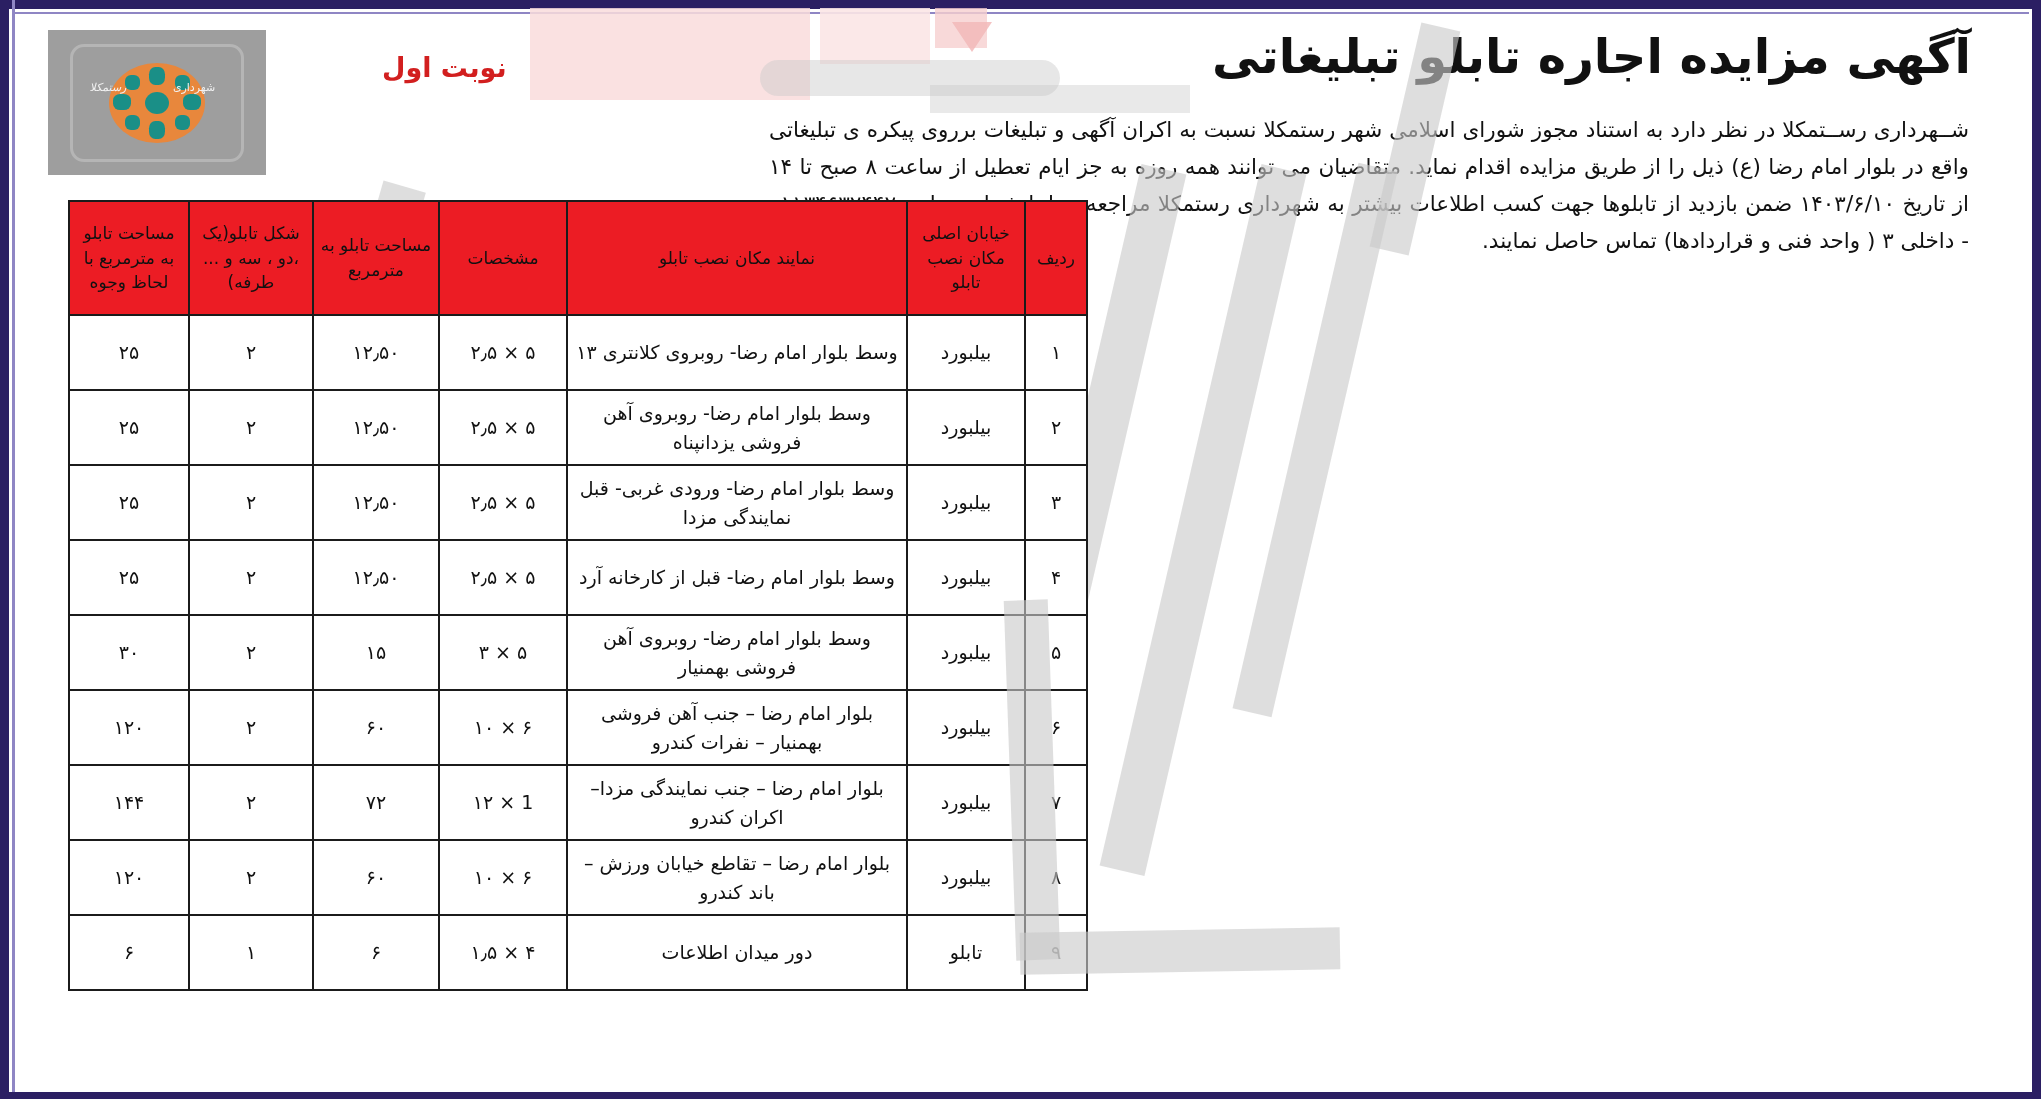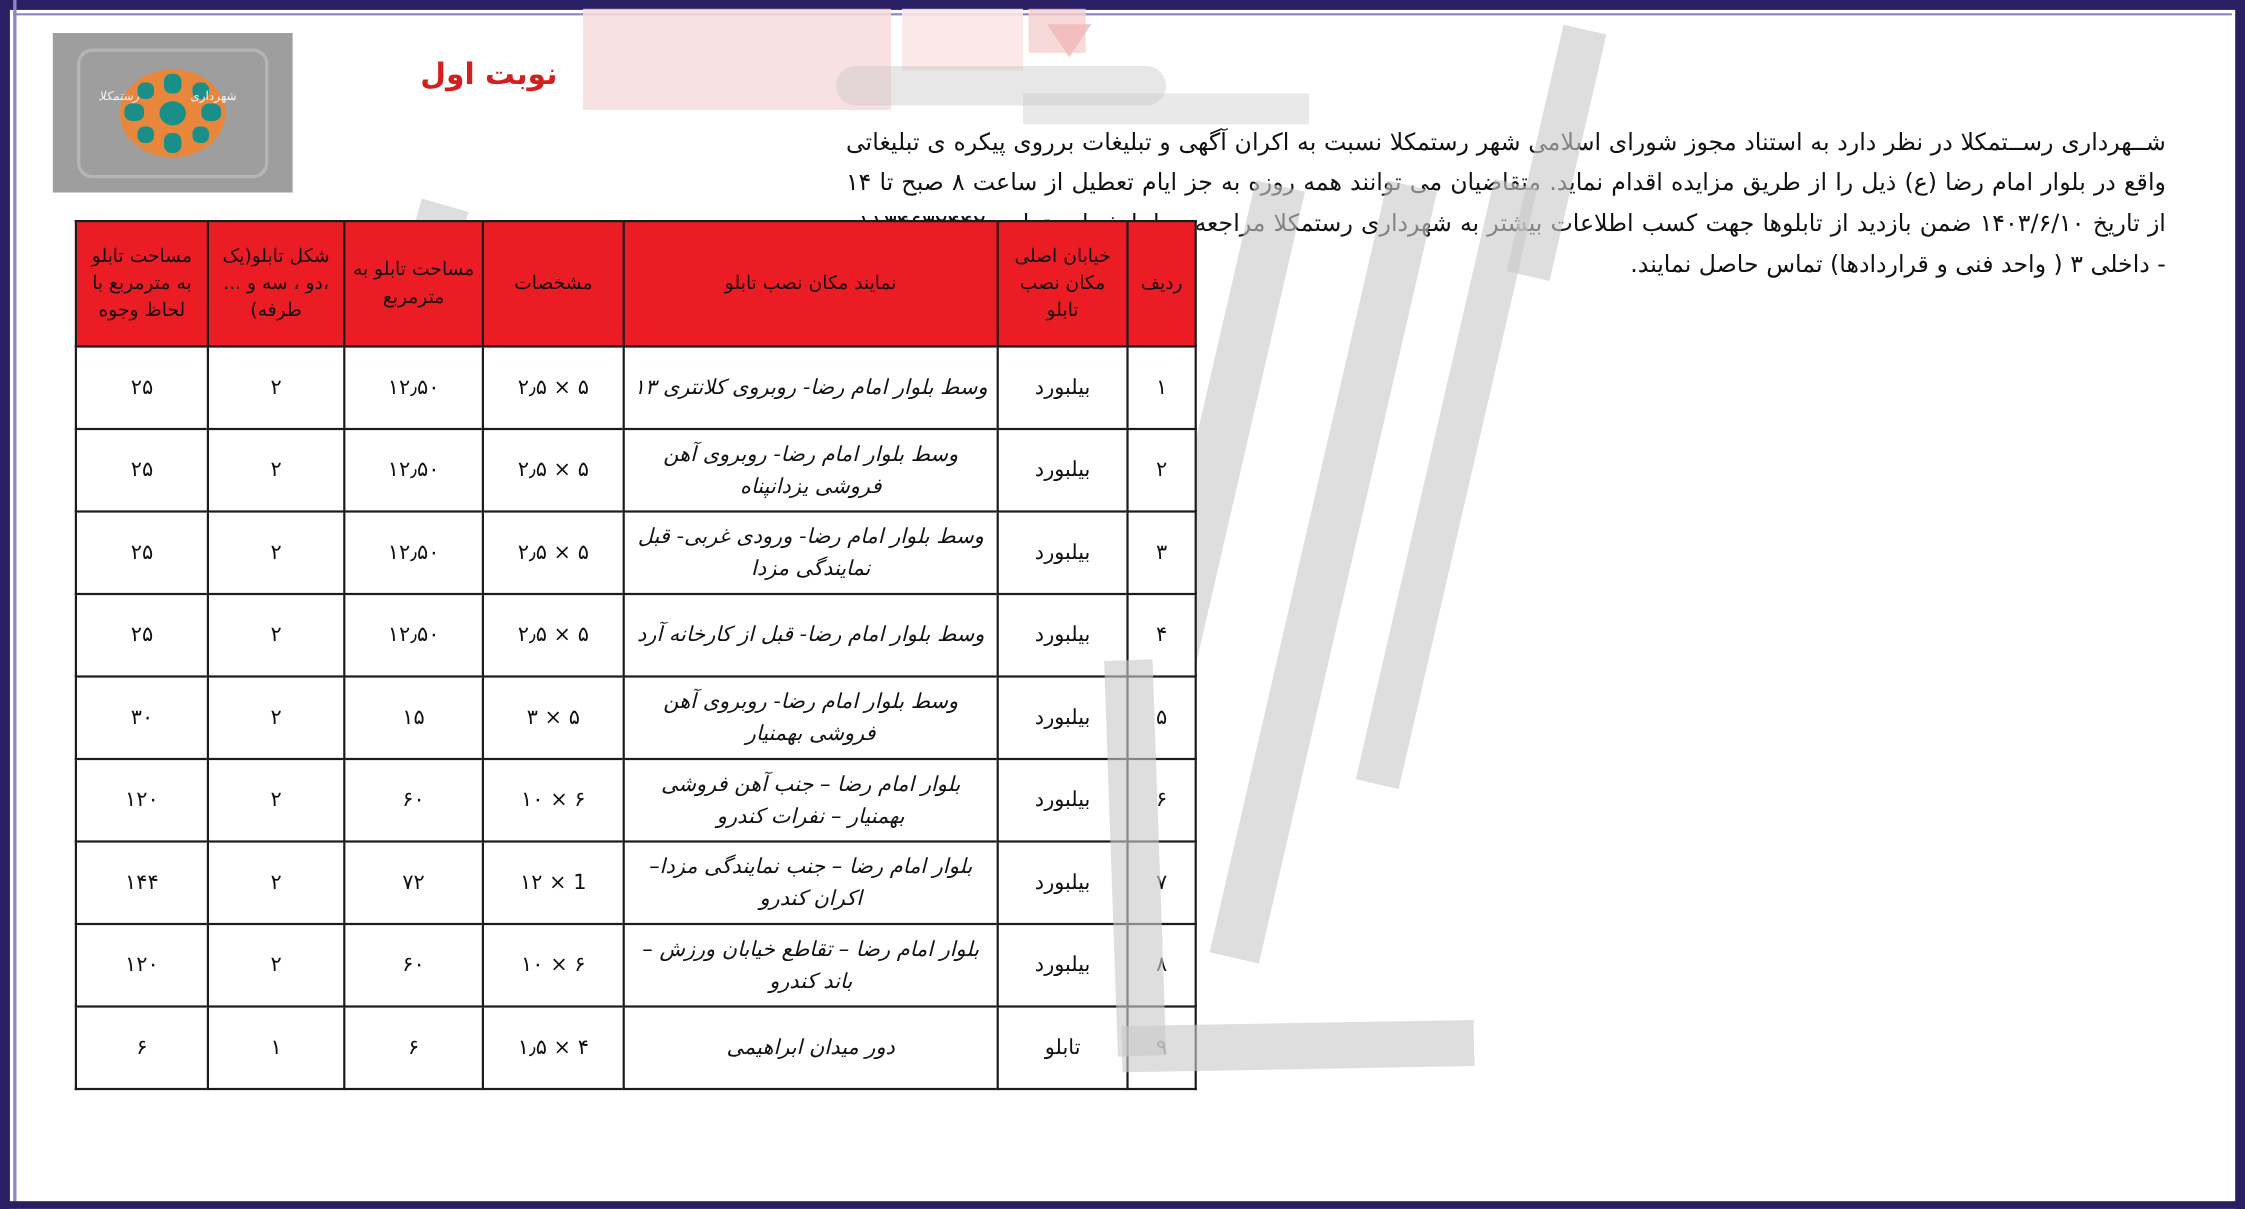--- a/index.html
+++ b/index.html
@@ -71,21 +71,21 @@
 
   .ad-id{position:absolute;right:1200px;top:895px;font-size:27px;font-weight:bold;color:#111;}
   .signature{position:absolute;right:1395px;top:940px;font-size:25px;font-weight:bold;color:#111;}
 
   
   .tbl-wrap{position:absolute;left:70px;top:200px;width:1018px;}
   table.tbl{border-collapse:collapse;width:1018px;table-layout:fixed;direction:rtl;}
   table.tbl th,table.tbl td{border:2px solid #1b1b1b;color:#111;text-align:center;vertical-align:middle;font-size:18px;padding:6px 6px;}
   table.tbl thead th{background:#ec1c24;font-size:17px;line-height:1.45;height:100px;font-weight:normal;}
   table.tbl tbody td{height:61px;background:#fff;font-size:19px;line-height:1.5;}
-  td.detail{text-align:right;padding-right:12px;font-size:18.5px;line-height:1.5;font-style:italic;}
+  td.detail{text-align:right;padding-right:12px;font-size:18.5px;line-height:1.5;}
   .c-radif{width:62px;}
   .c-street{width:118px;}
   .c-detail{width:340px;}
   .c-spec{width:128px;}
   .c-area{width:126px;}
   .c-shape{width:124px;}
   .c-total{width:120px;}
 </style>
 </head>
 <body>
@@ -123,20 +123,21 @@
         <span class="le-c le-tl"></span>
           <span class="le-c le-tr"></span>
         <span class="le-c le-bl"></span>
           <span class="le-c le-br"></span>
       </div>
       <div class="logo-txt a">شهرداری</div>
       <div class="logo-txt b">رستمکلا</div>
     </div>
   </div>
 
+  <div class="main-title">آگهی مزایده اجاره تابلو تبلیغاتی</div>
   <div class="round-label">نوبت اول</div>
 
   <div class="stamp s11"></div>
   <div class="stamp s12"></div>
 
   <div class="intro">شــهرداری رســتمکلا در نظر دارد به استناد مجوز شورای اسلامی شهر رستمکلا نسبت به اکران آگهی و تبلیغات برروی پیکره ی تبلیغاتی واقع در بلوار امام رضا (ع) ذیل را از طریق مزایده اقدام نماید. متقاضیان  می توانند همه روزه به جز ایام تعطیل از ساعت ۸ صبح تا ۱۴ از تاریخ ۱۴۰۳/۶/۱۰ ضمن بازدید از تابلوها جهت کسب اطلاعات بیشتر به شهرداری رستمکلا مراجعه و یا با شماره تماس ۰۱۱۳۴۶۳۲۴۴۲ - داخلی ۳ ( واحد فنی و  قراردادها) تماس حاصل نمایند.</div>
 
   <div class="notes">
     <p class="notes-title">ملاحظات :</p>
     <p class="note">۱- شرکت کنندگان می بایست در سامانه تدارکات الکترونیکی دولت ثبت نام و جهت شرکت به سامانه ستاد مراجعه نمایند.</p>
@@ -249,21 +250,21 @@
           <td>بیلبورد</td>
           <td class="detail">بلوار امام رضا – تقاطع خیابان ورزش – باند کندرو</td>
           <td>۶ × ۱۰</td>
           <td>۶۰</td>
           <td>۲</td>
           <td>۱۲۰</td>
         </tr>
         <tr>
           <td>۹</td>
           <td>تابلو</td>
-          <td class="detail">دور میدان ابراهیمی</td>
+          <td class="detail">دور میدان اطلاعات</td>
           <td>۴ × ۱٫۵</td>
           <td>۶</td>
           <td>۱</td>
           <td>۶</td>
         </tr>
       </tbody>
     </table>
   </div>
 
   <div class="stamp s9"></div>

